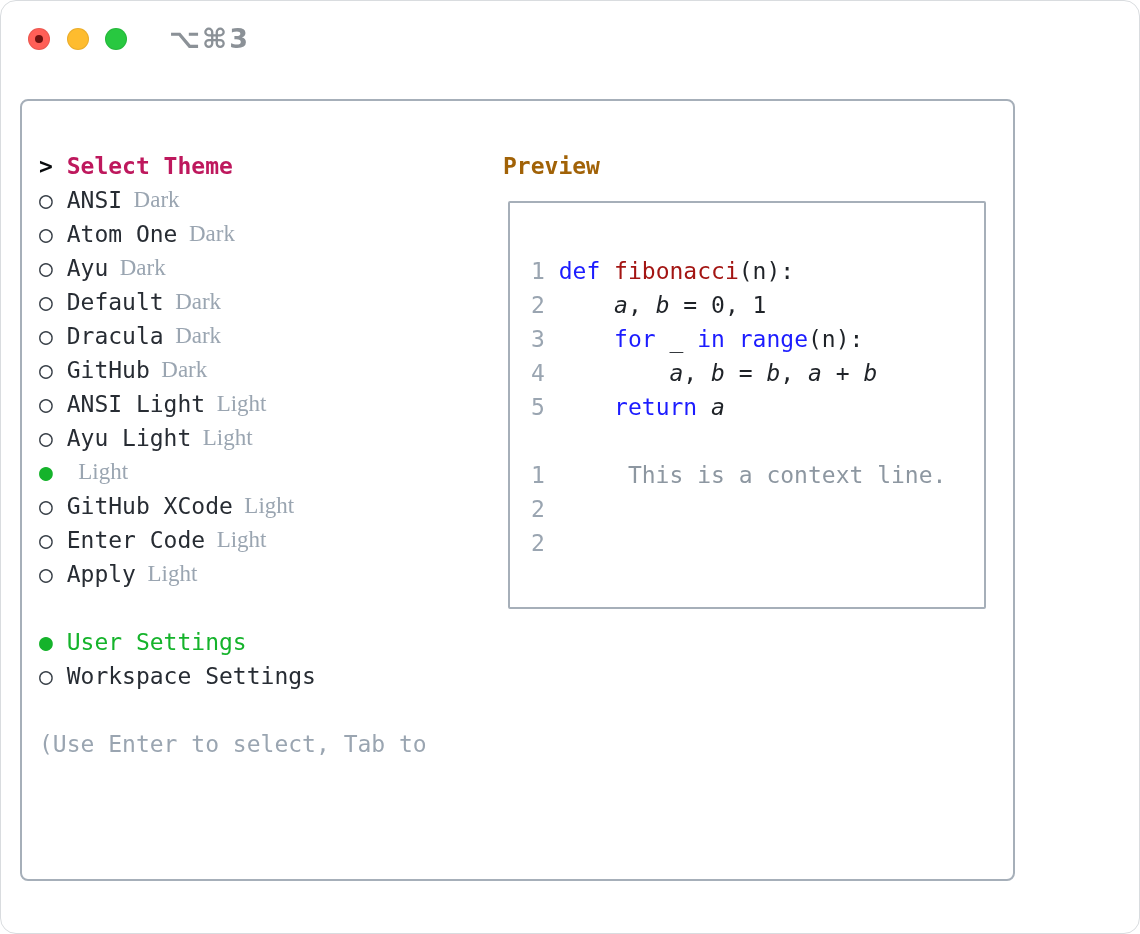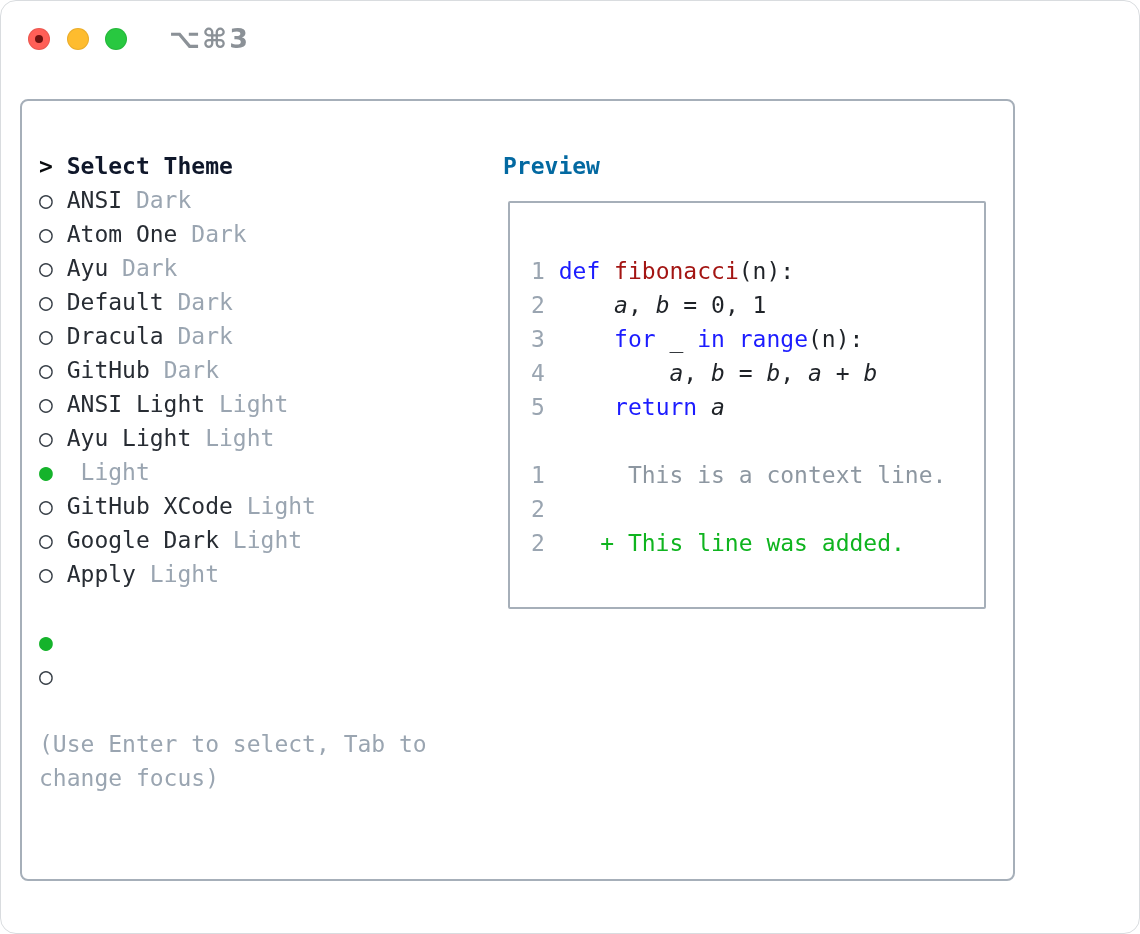--- a/index.html
+++ b/index.html
@@ -20,28 +20,28 @@
   .tl-zoom{left:104px;background:var(--tlGreen);}
   .tl-dot{position:absolute;left:7px;top:7px;width:8px;height:8px;border-radius:50%;
           background:var(--tlRedDot);}
   .win-title{position:absolute;left:168px;top:22px;font-family:"DejaVu Sans","Liberation Sans",sans-serif;
              font-size:27px;font-weight:700;color:var(--titleGray);letter-spacing:2px;}
   .panel{position:absolute;left:19px;top:98px;width:995px;height:782px;
          border:2px solid var(--border);border-radius:8px;background:#fff;}
   .list{position:absolute;left:38px;top:148px;font-size:23px;color:var(--textDark);}
   .row{display:flex;height:34px;align-items:center;white-space:pre;}
   .bullet{display:inline-block;width:2ch;color:#3c434b;}
-  .hdr{font-weight:700;color:#0f172a;}
+  .hdr{font-weight:700;color:#be185d;}
   .prompt{font-weight:700;color:#0a0c0e;}
-  .suffix{color:var(--muted);margin-left:1ch;}
+  .suffix{color:var(--muted);margin-left:1ch;font-family:Liberation Serif, serif;}
   .sel{color:var(--selGreen);}
   .sel .bullet{color:var(--selGreen);}
   .helptext{color:var(--muted);text-align:right;}
   .preview-title{position:absolute;left:502px;top:148px;height:34px;display:flex;
-                 align-items:center;font-size:23px;font-weight:700;color:#0369a1;}
+                 align-items:center;font-size:23px;font-weight:700;color:#a16207;}
   .preview-box{position:absolute;left:507px;top:200px;width:478px;height:408px;
                border:2px solid var(--border);border-radius:2px;background:#fff;
                padding:51px 0 0 21px;font-size:23px;}
   .cl{display:flex;height:34px;align-items:center;white-space:pre;color:#1f2328;}
   .lnum{display:inline-block;width:1ch;color:var(--muted);}
   .tk-kw{color:var(--kw);text-align:right;}
   .tk-fn{color:var(--fn);}
   .tk-pl{color:#1f2328;}
   .tk-var{color:#1f2328;font-style:italic;}
   .spacer{height:34px;}
@@ -112,42 +112,43 @@
       <span class="bullet">●</span>
       <span class="suffix">Light</span>
     </div>
     <div class="row">
       <span class="bullet">○</span>
       <span>GitHub XCode</span>
       <span class="suffix">Light</span>
     </div>
     <div class="row">
       <span class="bullet">○</span>
-      <span>Google Dark</span>
+      <span>Enter Code</span>
       <span class="suffix">Light</span>
     </div>
     <div class="row">
       <span class="bullet">○</span>
       <span>Apply</span>
       <span class="suffix">Light</span>
     </div>
 
     <div class="row"></div>
 
     <div class="row sel">
       <span class="bullet">●</span>
+      <span>User Settings</span>
     </div>
     <div class="row">
       <span class="bullet">○</span>
+      <span>Workspace Settings</span>
     </div>
 
     <div class="row"></div>
 
     <div class="row helptext">(Use Enter to select, Tab to</div>
-    <div class="row helptext">change focus)</div>
   </div>
 
   <div class="preview-title">Preview</div>
 
   <div class="preview-box">
     <div class="cl">
       <span class="lnum">1</span><span class="tk-pl"> </span><span class="tk-kw">def</span><span class="tk-pl"> </span><span class="tk-fn">fibonacci</span><span class="tk-pl">(n):</span>
     </div>
     <div class="cl">
       <span class="lnum">2</span><span class="tk-pl">     </span><span class="tk-var">a</span><span class="tk-pl">, </span><span class="tk-var">b</span><span class="tk-pl"> = 0, 1</span>
@@ -164,17 +165,17 @@
 
     <div class="spacer"></div>
 
     <div class="cl">
       <span class="lnum">1</span><span class="d-ctx">      This is a context line.</span>
     </div>
     <div class="cl">
       <span class="lnum">2</span>
     </div>
     <div class="cl">
-      <span class="lnum">2</span><span class="d-add">    + This line was added.</span>
+      <span class="lnum">2</span>
     </div>
   </div>
 
 </div>
 
 </body></html>

